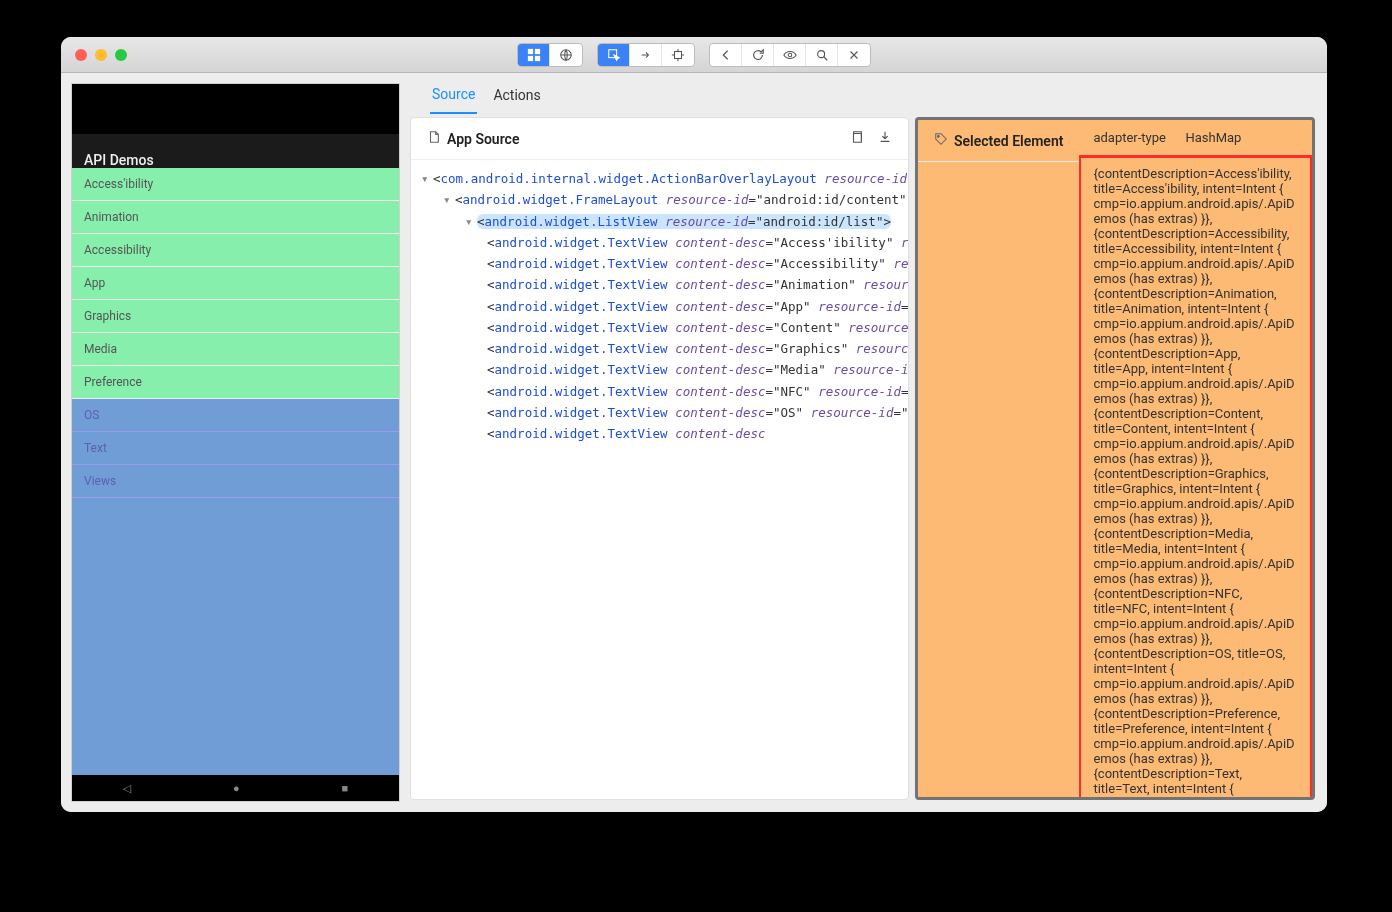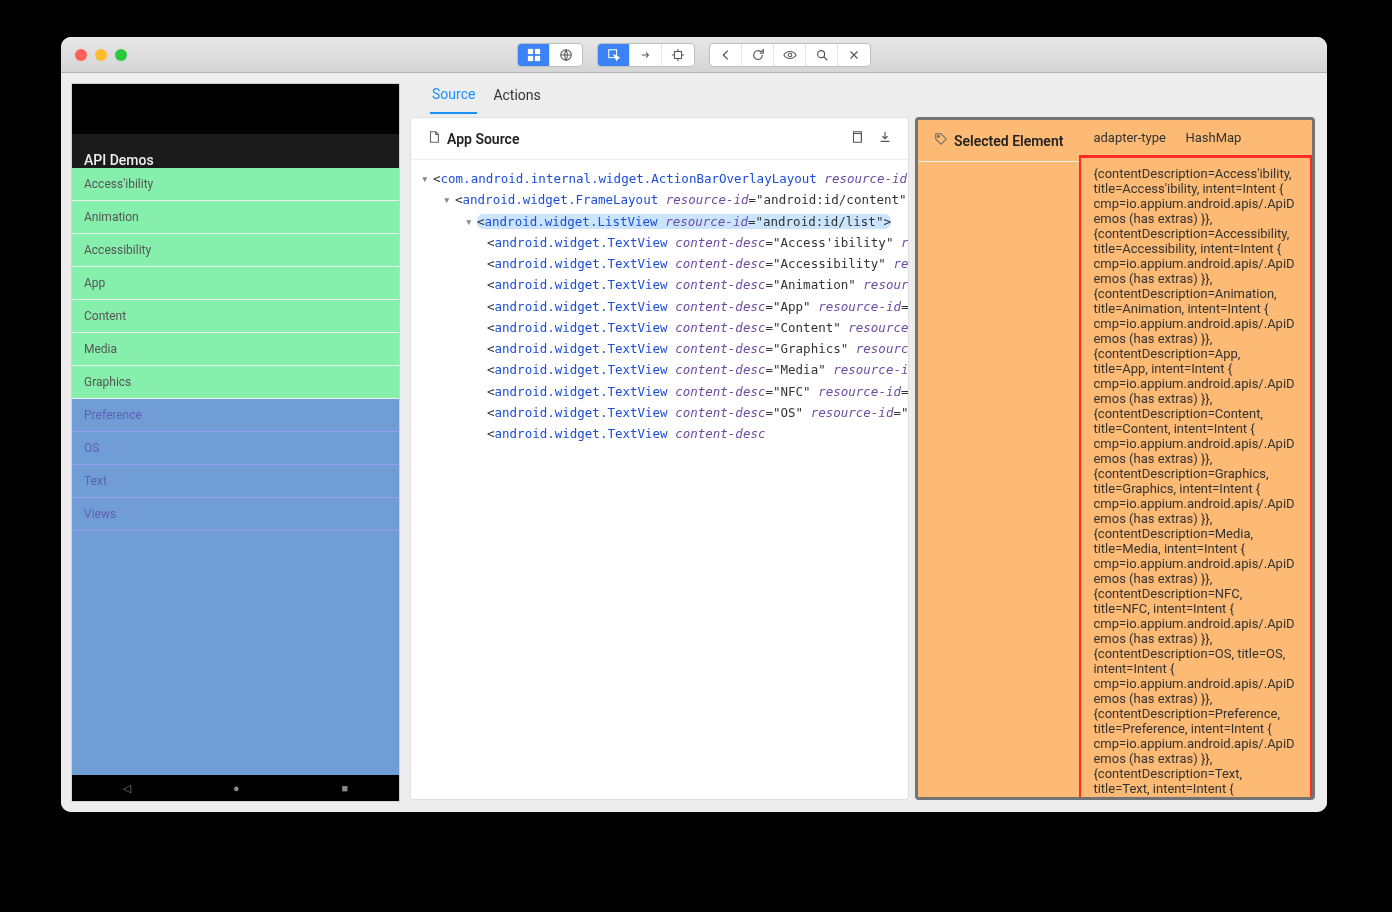--- a/index.html
+++ b/index.html
@@ -140,23 +140,22 @@
         <div class="statusbar"></div>
         <div class="appbar">
             <span>API Demos</span>
           </div>
         <div class="list-area">
           <div id="device-list">
               <div class="list-item">Access'ibility</div>
               <div class="list-item">Animation</div>
               <div class="list-item">Accessibility</div>
               <div class="list-item">App</div>
-              <div class="list-item">Content</div>
+              <div class="list-item">Graphics</div>
               <div class="list-item">Media</div>
-              <div class="list-item">Graphics</div>
               <div class="list-item">Preference</div>
               <div class="list-item">OS</div>
               <div class="list-item">Text</div>
               <div class="list-item">Views</div>
             </div>
           <div class="highlight-overlay"></div>
         </div>
         <div class="nav-bar">
           <span class="nbtn">◁</span>
           <span class="nbtn">●</span>

